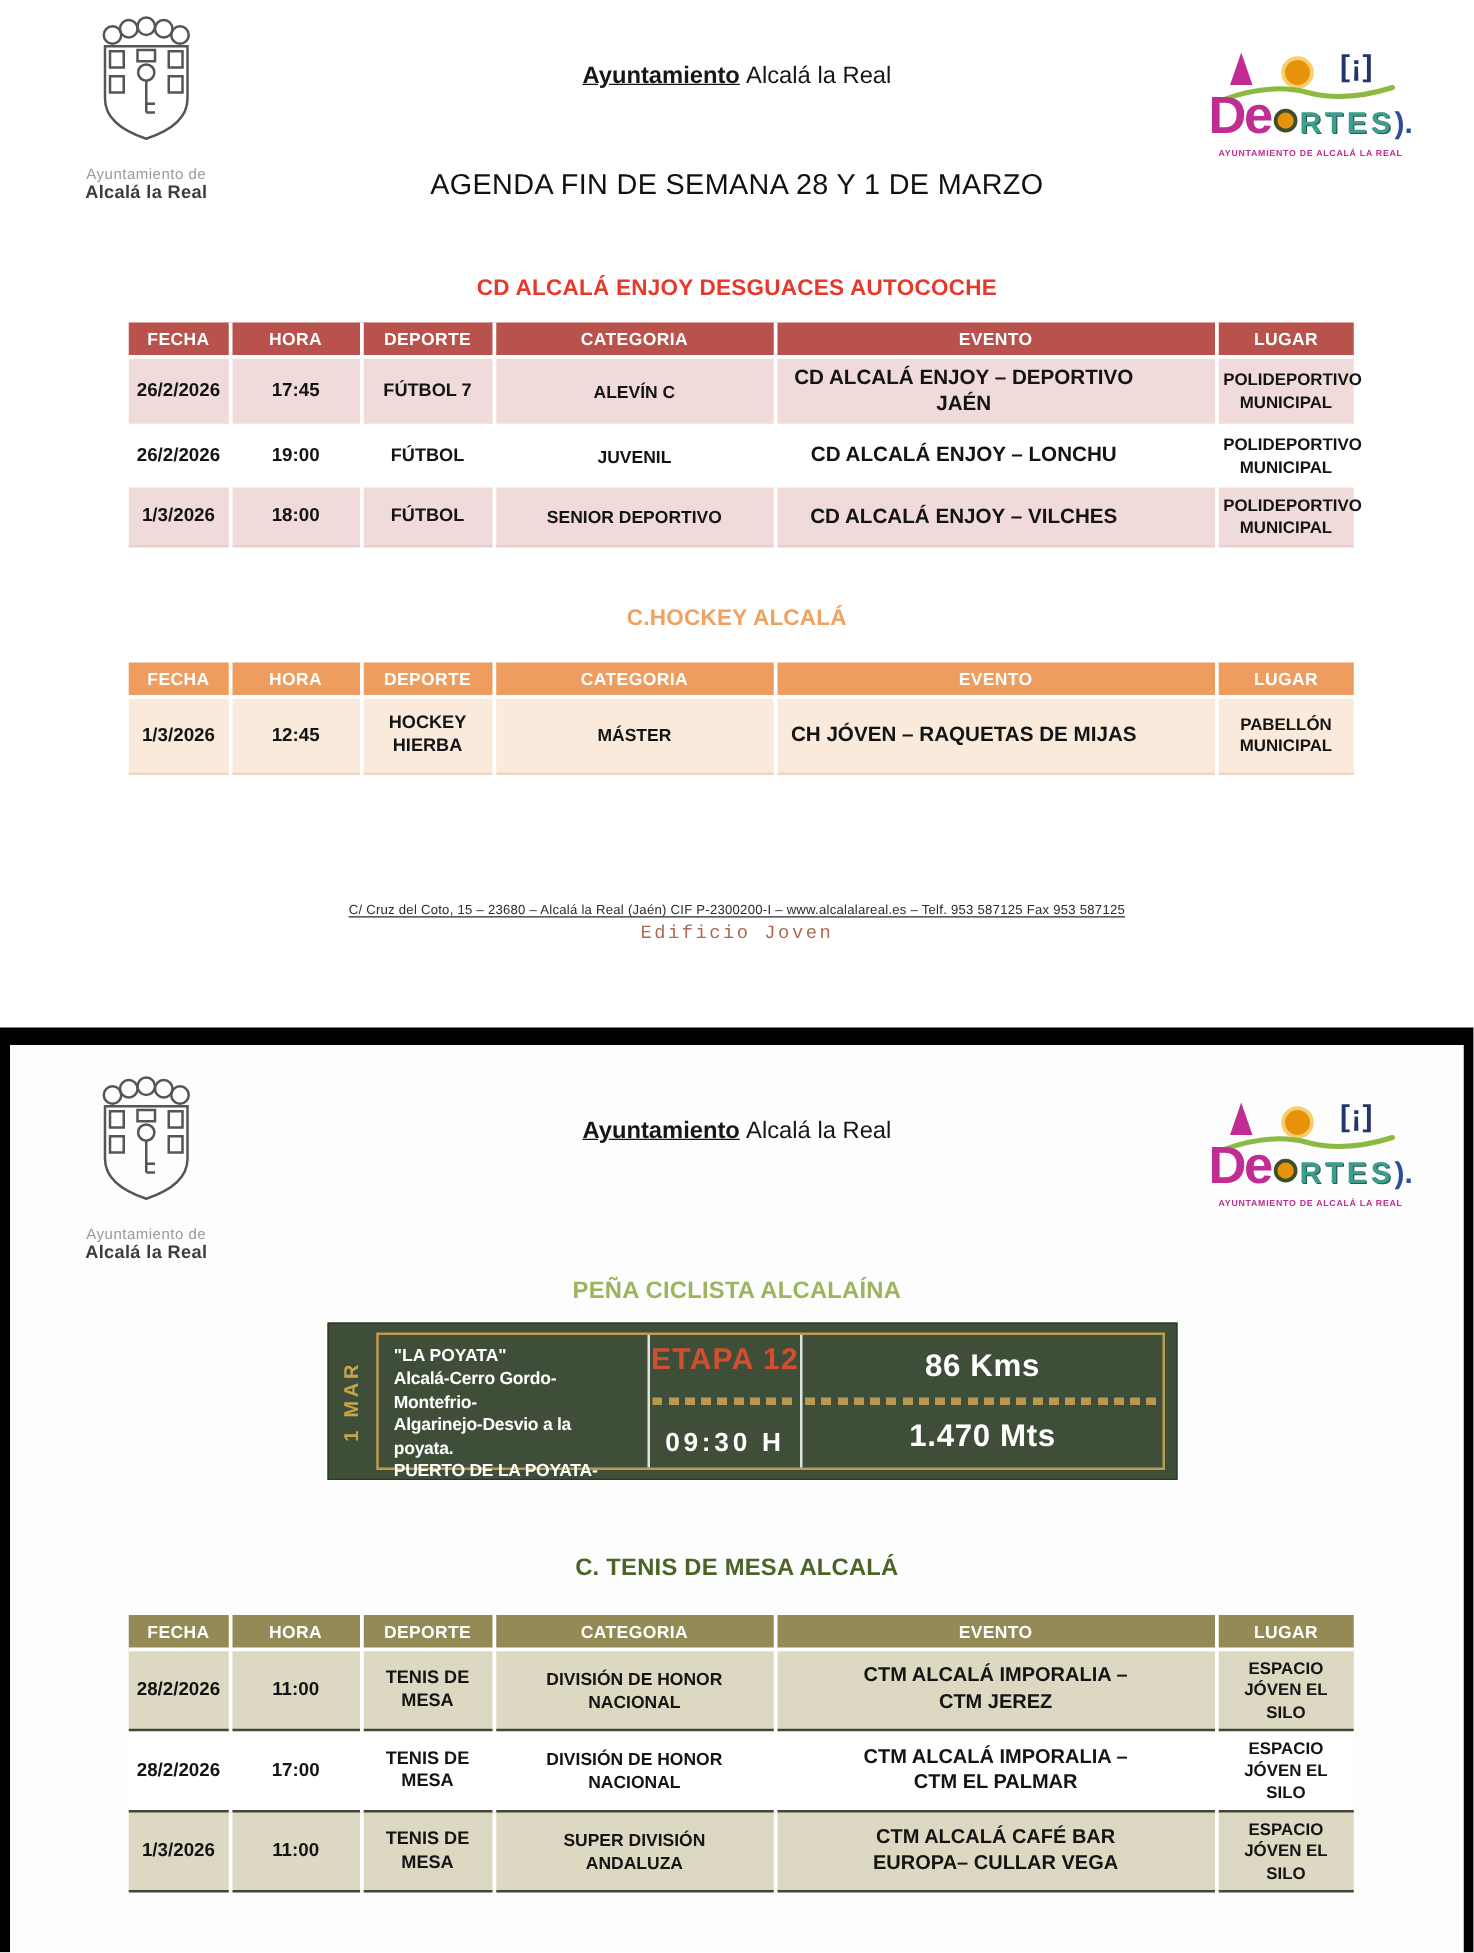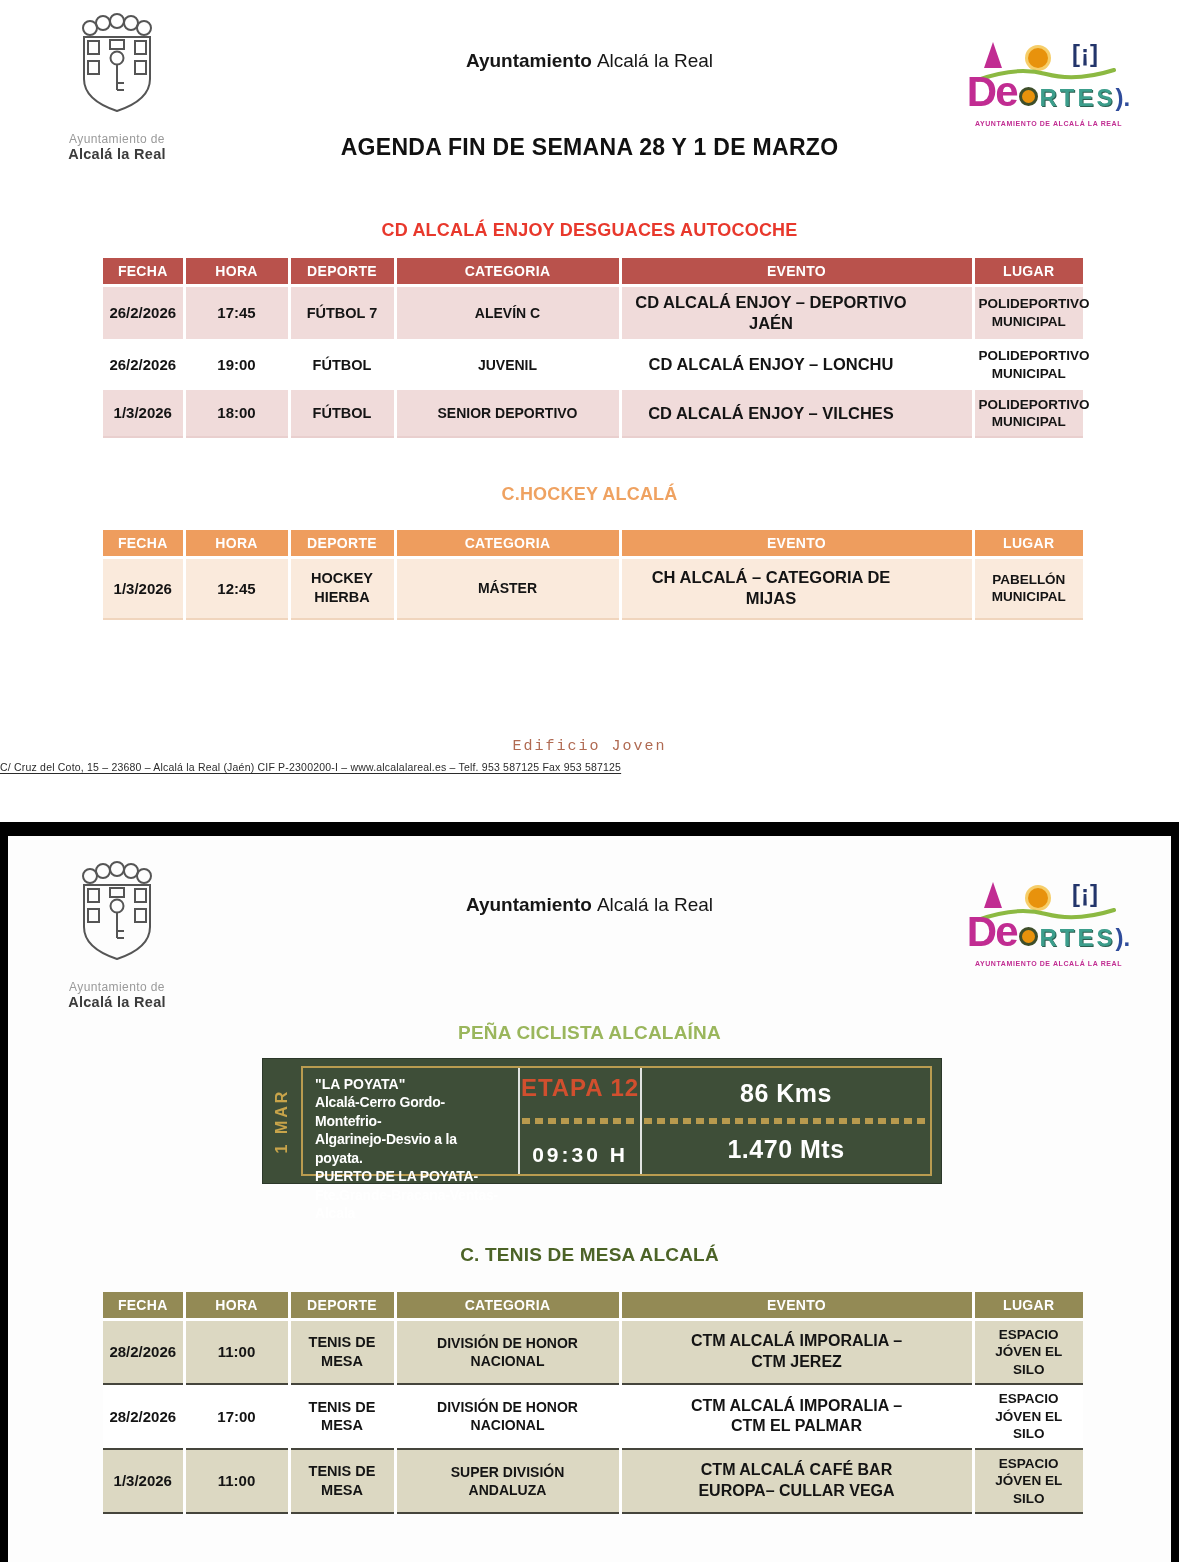--- a/index.html
+++ b/index.html
@@ -21,21 +21,21 @@
   .page1 .coat { left:52px; top:12px; }
   .page2 .coat { left:52px; top:24px; }
   .coat svg { display:block; margin:0 auto; }
   .coat-cap-top { font-size:12px; color:#9a9a9a; letter-spacing:.4px; margin-top:16px; }
   .coat-cap-bot { font-size:14.5px; font-weight:bold; color:#3c3c3c; letter-spacing:.3px; }
 
   
   .org-line { position:absolute; left:0; width:100%; text-align:center; font-size:19px; color:#161616; }
   .page1 .org-line { top:50px; }
   .page2 .org-line { top:58px; }
-  .org-line .b { font-weight:bold; margin-right:5px; }
+  .org-line .b { font-weight:bold; margin-right:5px;text-decoration:underline; }
 
   
   .deportes { position:absolute; width:205px; height:98px; }
   .page1 .deportes { left:946px; top:40px; }
   .page2 .deportes { left:946px; top:44px; }
   .dp-tower { position:absolute; left:38px; top:2px; width:0; height:0;
     border-left:9px solid transparent; border-right:9px solid transparent; border-bottom:26px solid #c12c92; }
   .dp-sun { position:absolute; left:82px; top:8px; width:20px; height:20px; border-radius:50%;
     background:#e8920c; box-shadow:0 0 0 3px #f6ce6a; }
   .dp-bracket { position:absolute; left:126px; top:0px; color:#23356b; font-weight:bold; font-size:24px; letter-spacing:1px; }
@@ -44,21 +44,21 @@
   .dp-de { font-size:42px; font-weight:bold; color:#c12c92; letter-spacing:-2px; }
   .dp-ball { display:inline-block; width:19px; height:19px; border-radius:50%; background:#e8920c;
     border:3px solid #3e4e2a; margin:0 2px; vertical-align:baseline; }
   .dp-rest { font-size:24px; font-weight:bold; color:#3c9e8c; letter-spacing:3px; text-shadow:1px 1px 0 #2c5e50; }
   .dp-tail { font-size:24px; font-weight:bold; color:#2f4c9b; }
   .dp-sub { position:absolute; left:0; top:80px; width:100%; text-align:center;
     font-size:7px; font-weight:bold; color:#c12c92; letter-spacing:.6px; }
 
   
   .doc-title { position:absolute; left:0; top:134px; width:100%; text-align:center;
-    font-size:23px; font-weight:bold; color:#111; letter-spacing:.3px; }
+    font-size:23px; font-weight:normal; color:#111; letter-spacing:.3px; }
   .sec-heading { position:absolute; left:0; width:100%; text-align:center; font-weight:bold; letter-spacing:.2px; }
   .h-red    { top:220px; font-size:18px; color:#e8382c; }
   .h-orange { top:484px; font-size:18px; color:#efa261; }
   .h-green  { top:186px; font-size:19px; color:#9ab65c; }
   .h-dkgreen{ top:408px; font-size:19px; color:#4c6327; }
 
   
   .sched { position:absolute; left:103px; width:980px; border-collapse:collapse; table-layout:fixed; }
   .t-futbol { top:258px; }
   .t-hockey { top:530px; }
@@ -89,21 +89,21 @@
   .t-tenis th { background:#938a55; }
   .t-tenis tbody tr:nth-child(odd) td { background:#dcd8c2; }
   .t-tenis tbody tr:nth-child(even) td { background:#fff; }
   .t-tenis tbody td { border-bottom:2px solid #45453c; }
   .t-tenis td:nth-child(5) { font-size:16px; padding-left:60px; padding-right:60px; }
   .t-tenis tbody tr { height:46px; }
 
   
   .foot-building { position:absolute; left:0; top:738px; width:100%; text-align:center;
     font-family:"Liberation Mono", monospace; font-size:15px; color:#b06a52; letter-spacing:2px; }
-  .foot-address { position:absolute; left:0; top:761px; width:100%; text-align:left;
+  .foot-address { position:absolute; left:0; top:722px; width:100%; text-align:center;
     font-size:10.5px; color:#2b2b2b; text-decoration:underline; text-underline-offset:2px; letter-spacing:.2px; }
 
   
   .cycle-card { position:absolute; left:262px; top:222px; width:680px; height:126px;
     background:#3e4e38; border:1px solid #2c382a; display:flex; }
   .cc-date { position:relative; width:38px; flex:0 0 38px; }
   .cc-date span { position:absolute; left:50%; top:50%; transform:translate(-50%,-50%) rotate(-90deg);
     white-space:nowrap; color:#c8a44a; font-weight:bold; font-size:16px; letter-spacing:3px; }
   .cc-frame { flex:1; margin:7px 9px 7px 0; border:2px solid #ba9c50; display:flex; }
   .cc-route { width:215px; flex:0 0 215px; padding:7px 10px 4px 12px; color:#fff; text-align:left; }
@@ -239,21 +239,21 @@
             <th>EVENTO</th>
             <th>LUGAR</th>
           </tr>
         </thead>
         <tbody>
           <tr>
             <td>1/3/2026</td>
             <td>12:45</td>
             <td>HOCKEY HIERBA</td>
             <td>MÁSTER</td>
-            <td>CH ALCALÁ – CATEGORIA DE MIJAS</td>
+            <td>CH JÓVEN – RAQUETAS DE MIJAS</td>
             <td>PABELLÓN MUNICIPAL</td>
           </tr>
         </tbody>
       </table>
 
     <div class="foot-building">Edificio Joven</div>
     <div class="foot-address">C/ Cruz del Coto, 15 – 23680 – Alcalá la Real (Jaén) CIF P-2300200-I – www.alcalalareal.es – Telf. 953 587125 Fax 953 587125</div>
   </div>
 
   <div class="divider-bar"></div>

